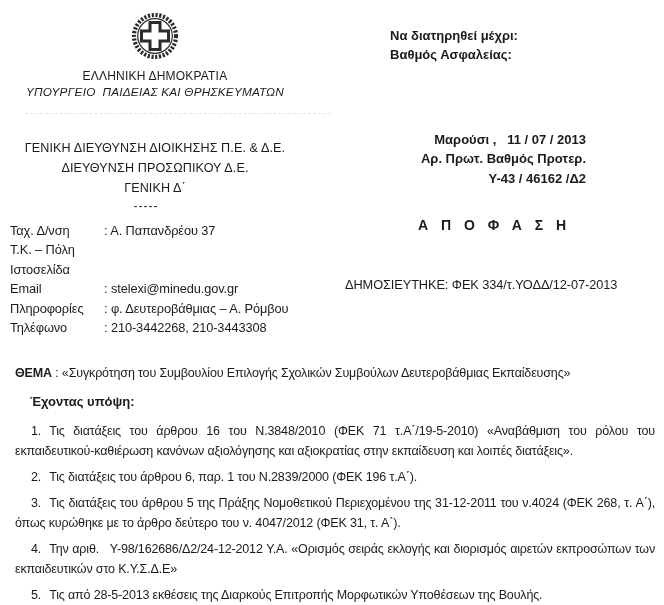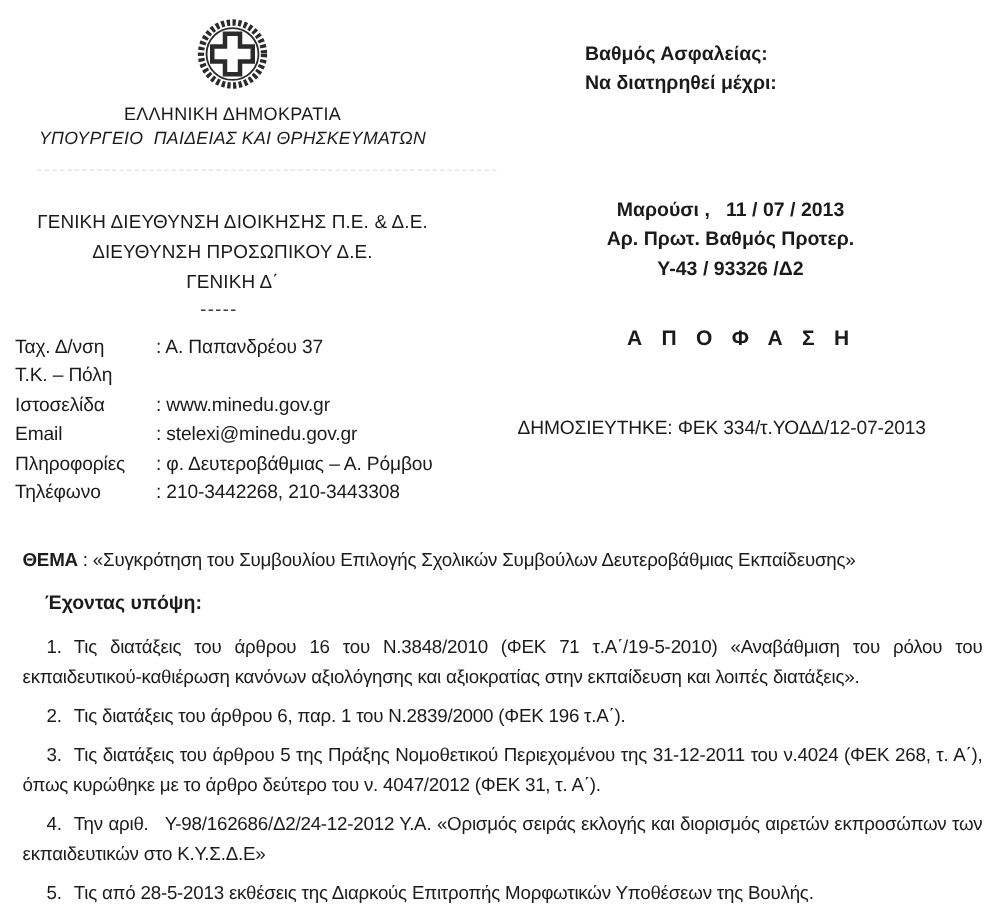--- a/index.html
+++ b/index.html
@@ -22,21 +22,21 @@
   .directorate { left:15px; top:138px; width:280px; text-align:center; font-size:12.6px; line-height:20px; letter-spacing:.1px; }
 
   .dashes { left:15px; top:199px; width:262px; text-align:center; font-size:12px; letter-spacing:1px; color:#2a2a2a; }
 
   .contact { left:10px; top:221px; font-size:12.8px; line-height:19.4px; letter-spacing:-0.1px; }
   .contact-row { display:flex; }
   .contact-label { width:94px; flex:none; }
 
   
   .security { left:390px; top:27px; font-weight:bold; font-size:13px; line-height:18.5px; }
-  .date-block { left:388px; top:130px; width:198px; text-align:center; font-weight:bold; font-size:13px; line-height:19.3px; }
+  .date-block { left:388px; top:130px; width:198px; text-align:right; font-weight:bold; font-size:13px; line-height:19.3px; }
   .decision-title { left:418px; top:217px; font-weight:bold; font-size:14px; letter-spacing:4.5px; }
   .published { left:345px; top:277px; font-size:12.8px; letter-spacing:-0.1px;text-align:right; }
 
   
   .subject { left:15px; top:366px; width:644px; font-size:12.5px; letter-spacing:-0.15px; white-space:nowrap; }
   .subject .lbl { font-weight:bold; }
   .having { left:30px; top:394px; font-weight:bold; font-size:13px;text-align:right; }
 
   .items { left:15px; top:421px; width:640px; font-size:12.5px; line-height:20px; letter-spacing:-0.15px; }
   .items p { text-align:justify; text-indent:16px; margin-bottom:6px; }
@@ -53,49 +53,48 @@
       <path d="M20 12.5 h10 v8.5 h8.5 v10 h-8.5 v8.5 h-10 v-8.5 h-8.5 v-10 h8.5 Z" fill="#ffffff" stroke="#2b2b2b" stroke-width="3"></path>
     </svg>
   </div>
   <div class="republic">ΕΛΛΗΝΙΚΗ ΔΗΜΟΚΡΑΤΙΑ</div>
   <div class="ministry">ΥΠΟΥΡΓΕΙΟ&nbsp; ΠΑΙΔΕΙΑΣ ΚΑΙ ΘΡΗΣΚΕΥΜΑΤΩΝ</div>
 </div>
 
 <div class="abs faint-rule"></div>
 
 <div class="abs security">
+  <div>Να διατηρηθεί μέχρι:</div>
   <div>Βαθμός Ασφαλείας:</div>
-  <div>Να διατηρηθεί μέχρι:</div>
 </div>
 
 <div class="abs directorate">
   <div>ΓΕΝΙΚΗ ΔΙΕΥΘΥΝΣΗ ΔΙΟΙΚΗΣΗΣ Π.Ε. &amp; Δ.Ε.</div>
   <div>ΔΙΕΥΘΥΝΣΗ ΠΡΟΣΩΠΙΚΟΥ Δ.Ε.</div>
   <div>ΓΕΝΙΚΗ Δ΄</div>
 </div>
 
 <div class="abs date-block">
   <div>Μαρούσι ,&nbsp;&nbsp; 11 / 07 / 2013</div>
   <div>Αρ. Πρωτ. Βαθμός Προτερ.</div>
-  <div>Υ-43 / 93326 /Δ2</div>
+  <div>Υ-43 / 46162 /Δ2</div>
 </div>
 
 <div class="abs dashes">-----</div>
 
 <div class="abs contact">
   <div class="contact-row">
     <span class="contact-label">Ταχ. Δ/νση</span>
     <span class="contact-value">: Α. Παπανδρέου 37</span>
   </div>
   <div class="contact-row">
     <span class="contact-label">Τ.Κ. – Πόλη</span>
   </div>
   <div class="contact-row">
     <span class="contact-label">Ιστοσελίδα</span>
-    <span class="contact-value">: www.minedu.gov.gr</span>
   </div>
   <div class="contact-row">
     <span class="contact-label">Email</span>
     <span class="contact-value">: stelexi@minedu.gov.gr</span>
   </div>
   <div class="contact-row">
     <span class="contact-label">Πληροφορίες</span>
     <span class="contact-value">: φ. Δευτεροβάθμιας – Α. Ρόμβου</span>
   </div>
   <div class="contact-row">

